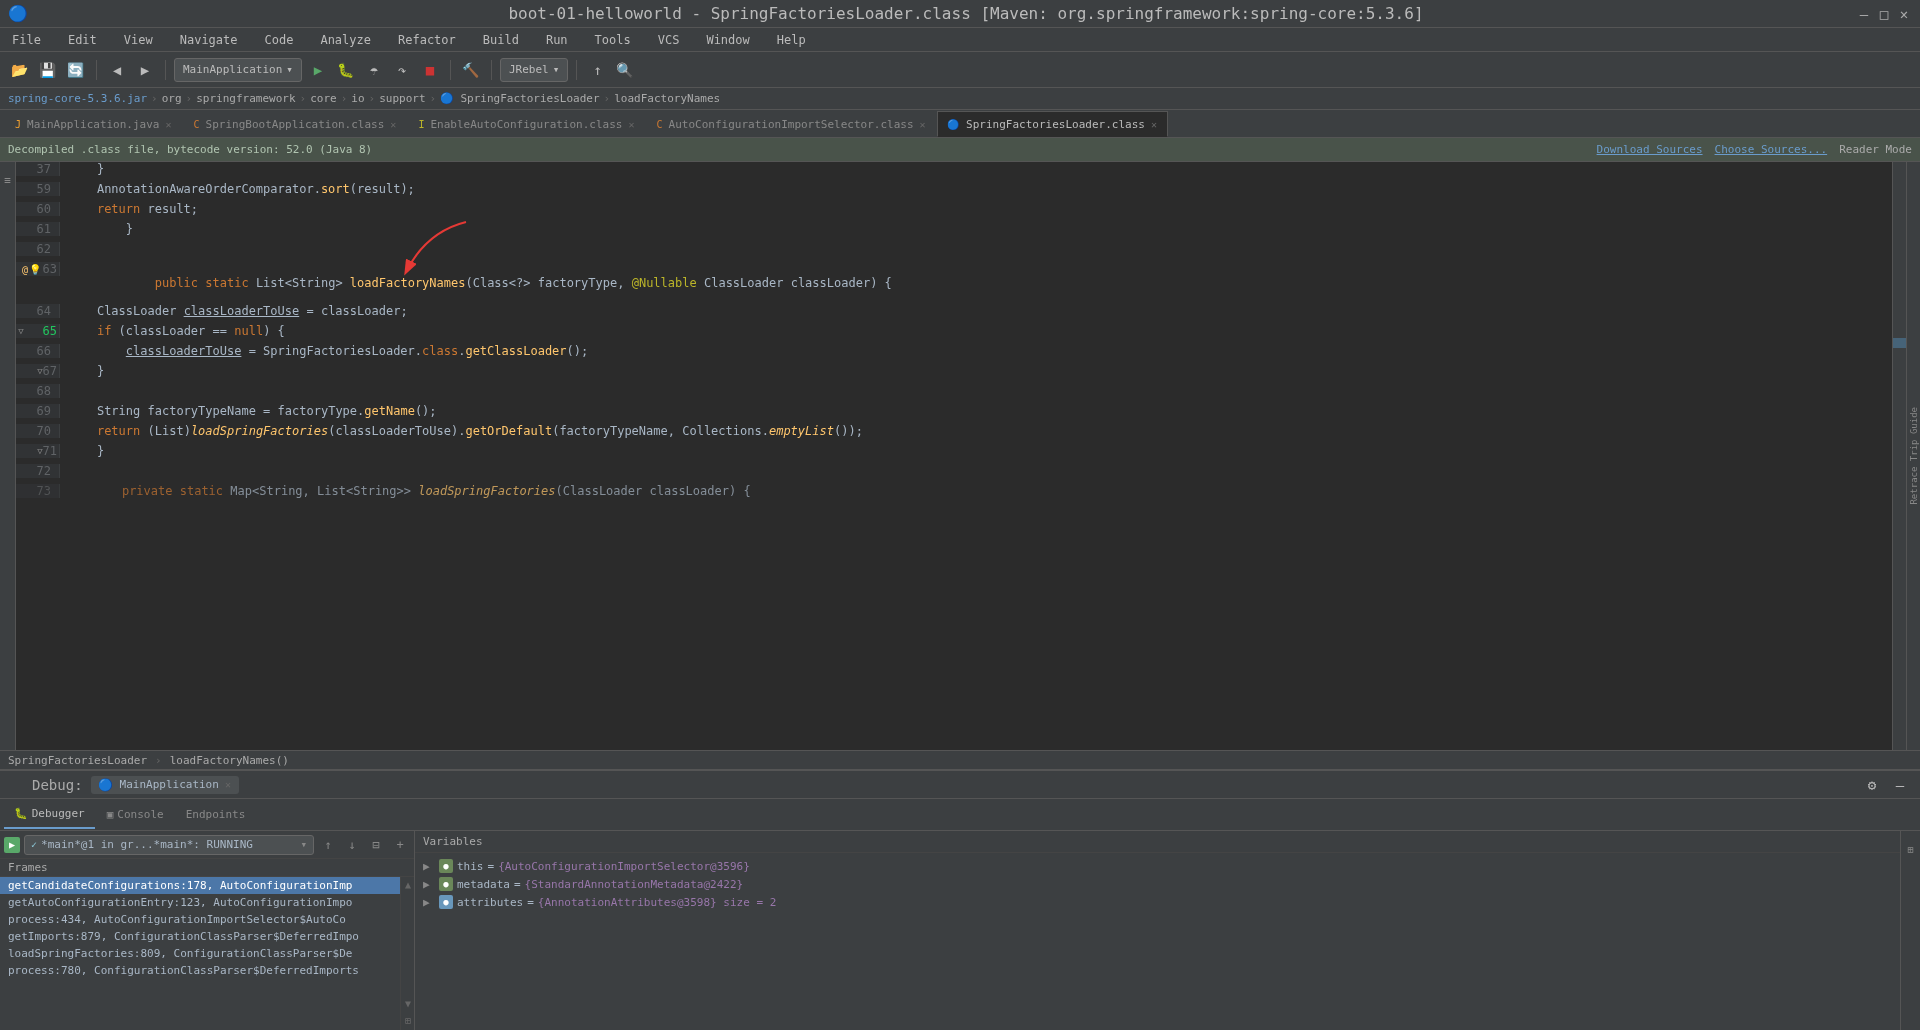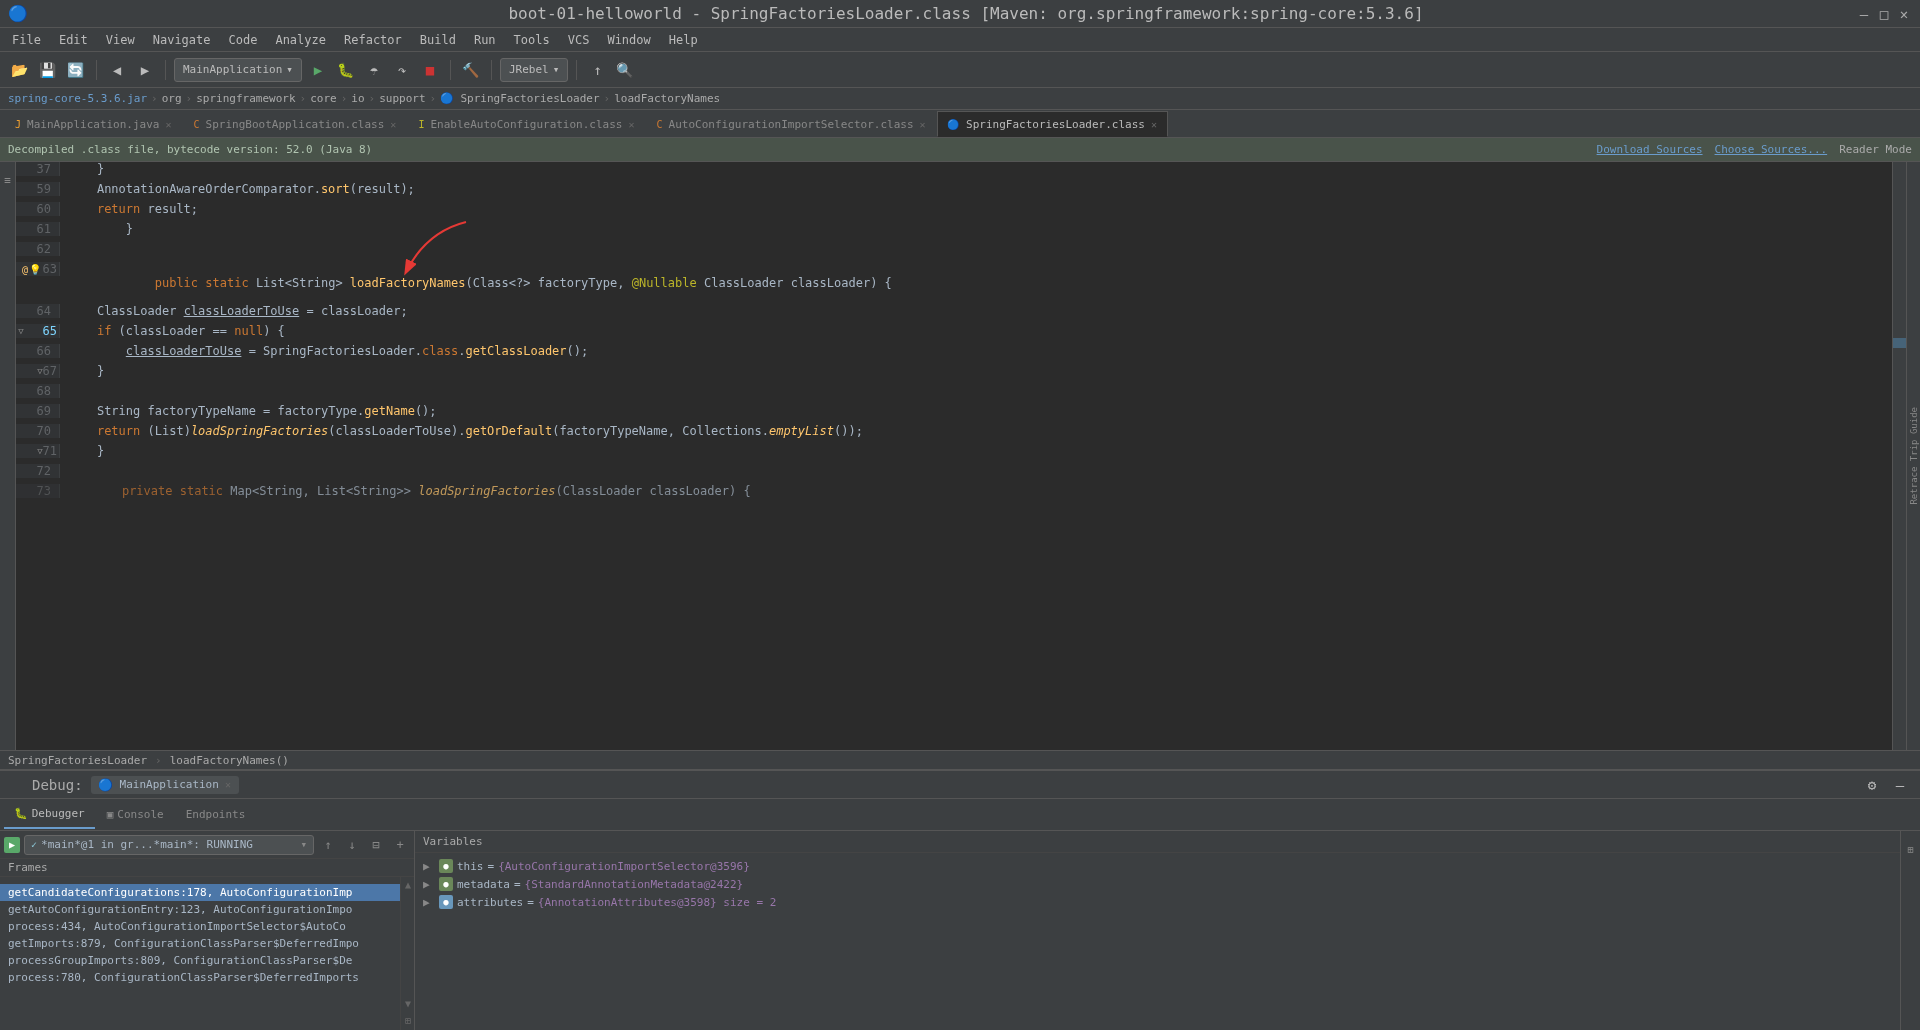--- a/index.html
+++ b/index.html
@@ -6,21 +6,21 @@
     body { font-family: 'Consolas', 'Monaco', monospace; font-size: 12px; background: #2b2b2b; color: #a9b7c6; width: 1920px; height: 1030px; overflow: hidden; }
 
     
     #title-bar { height: 28px; background: #3c3f41; display: flex; align-items: center; justify-content: space-between; padding: 0 8px; border-bottom: 1px solid #555; }
     #title-bar-left { display: flex; align-items: center; gap: 6px; }
     #title-bar-center { color: #bbbbbb; font-size: 16px; flex: 1; text-align: center; padding-left: 48px; }
     #title-bar-right { display: flex; gap: 4px; }
     .title-btn { width: 16px; height: 16px; cursor: pointer; display: flex; align-items: center; justify-content: center; color: #aaa; font-size: 14px; }
 
     
-    #menu-bar { height: 24px; background: #3c3f41; display: flex; align-items: center; gap: 2px; padding: 0 4px; border-bottom: 1px solid #555; }
+    #menu-bar { height: 24px; background: #3c3f41; display: flex; align-items: center; gap: 11px; padding: 0 4px; border-bottom: 1px solid #555; }
     .menu-item { padding: 2px 8px; color: #bbbbbb; font-size: 12px; cursor: pointer; }
 
     
     #toolbar { height: 36px; background: #3c3f41; display: flex; align-items: center; gap: 4px; padding: 0 8px; border-bottom: 1px solid #555; }
     .toolbar-btn { width: 24px; height: 24px; display: flex; align-items: center; justify-content: center; color: #bbbbbb; cursor: pointer; font-size: 14px; border-radius: 3px; }
     .toolbar-separator { width: 1px; height: 20px; background: #555; margin: 0 4px; }
     .toolbar-dropdown { height: 24px; background: #4c5052; border: 1px solid #666; border-radius: 3px; padding: 0 8px; color: #bbbbbb; font-size: 11px; display: flex; align-items: center; gap: 4px; cursor: pointer; }
 
     
     #breadcrumb { height: 22px; background: #3c3f41; display: flex; align-items: center; padding: 0 8px; gap: 4px; border-bottom: 1px solid #555; font-size: 11px; color: #aaa; }
@@ -63,21 +63,21 @@
     #debug-panel { height: 260px; background: #3c3f41; border-top: 1px solid #555; display: flex; flex-direction: column; }
     #debug-header { height: 28px; background: #3c3f41; display: flex; align-items: center; padding: 0 8px; gap: 8px; border-bottom: 1px solid #555; }
     #debug-tabs { height: 32px; background: #3c3f41; display: flex; align-items: center; padding: 0 4px; gap: 2px; border-bottom: 1px solid #555; }
     .debug-tab { height: 28px; padding: 0 10px; display: flex; align-items: center; gap: 4px; font-size: 11px; color: #888; cursor: pointer; }
     .debug-tab.active { color: #bbbbbb; border-bottom: 2px solid #6a9ccc; }
     #debug-body { display: flex; flex: 1; overflow: hidden; }
     #frames-panel { width: 415px; border-right: 1px solid #555; display: flex; flex-direction: column; }
     #frames-header { padding: 4px 8px; font-size: 11px; color: #aaa; border-bottom: 1px solid #444; }
     #frames-content { flex: 1; overflow: hidden; }
     .frame-item { padding: 2px 8px; font-size: 11px; cursor: pointer; white-space: nowrap; overflow: hidden; text-overflow: ellipsis; }
-    .frame-item.selected { background: #4c77a8; color: #ffffff; margin-top: 7px; }
+    .frame-item.selected { background: #4c77a8; color: #ffffff; }
     #variables-panel { flex: 1; display: flex; flex-direction: column; }
     #variables-header { padding: 4px 8px; font-size: 11px; color: #aaa; border-bottom: 1px solid #444; }
     #variables-content { flex: 1; padding: 4px 0; overflow: hidden; }
     .var-item { padding: 2px 8px; font-size: 11px; display: flex; align-items: center; gap: 4px; }
     .var-expand { width: 12px; color: #888; cursor: pointer; }
     .var-icon { width: 14px; height: 14px; display: inline-flex; align-items: center; justify-content: center; font-size: 9px; border-radius: 2px; }
     .var-icon.obj { background: #6a8759; color: white; }
     .var-icon.field { background: #6897bb; color: white; }
     .var-name { color: #a9b7c6; }
     .var-eq { color: #a9b7c6; }
@@ -260,21 +260,21 @@
         </div>
 
         <div class="code-line">
           <div class="line-gutter">64</div>
           <div class="line-code">    <span class="type">ClassLoader</span> <span style="text-decoration:underline;" class="param">classLoaderToUse</span> <span class="punct">=</span> <span class="param">classLoader</span><span class="punct">;</span></div>
         </div>
 
         <div class="code-line">
           <div class="line-gutter" style="display:flex; align-items:center; justify-content:flex-end; padding-right:2px;">
               <span style="color:#888; font-size:9px;">▽</span>
-              <span style="color:#7dd3fc;margin-left:19px;">65</span>
+              <span style="color:#22c55e;margin-left:19px;">65</span>
             </div>
           <div class="line-code">    <span class="kw">if</span> <span class="punct">(</span><span class="param">classLoader</span> <span class="punct">==</span> <span class="kw">null</span><span class="punct">) {</span></div>
         </div>
 
         <div class="code-line">
           <div class="line-gutter">66</div>
           <div class="line-code">        <span style="text-decoration:underline;" class="param">classLoaderToUse</span> <span class="punct">=</span> <span class="class-name">SpringFactoriesLoader</span><span class="punct">.</span><span class="kw">class</span><span class="punct">.</span><span class="method">getClassLoader</span><span class="punct">();</span></div>
         </div>
 
         <div class="code-line">
@@ -394,21 +394,21 @@
             <div class="frame-item">
               <span>getAutoConfigurationEntry:123, AutoConfigurationImpo</span>
             </div>
             <div class="frame-item">
               <span>process:434, AutoConfigurationImportSelector$AutoCo</span>
             </div>
             <div class="frame-item">
               <span>getImports:879, ConfigurationClassParser$DeferredImpo</span>
             </div>
             <div class="frame-item">
-              <span>processGroupImports:809, ConfigurationClassParser$De</span>
+              <span>loadSpringFactories:809, ConfigurationClassParser$De</span>
             </div>
             <div class="frame-item">
               <span>process:780, ConfigurationClassParser$DeferredImports</span>
             </div>
           </div>
 
           <div style="width:14px; display:flex; flex-direction:column; background:#3c3f41; border-left:1px solid #444;">
             <div style="width:14px; height:14px; display:flex; align-items:center; justify-content:center; color:#666; font-size:10px; cursor:pointer;">▲</div>
             <div style="flex:1;"></div>
             <div style="width:14px; height:14px; display:flex; align-items:center; justify-content:center; color:#666; font-size:10px; cursor:pointer;">▼</div>

